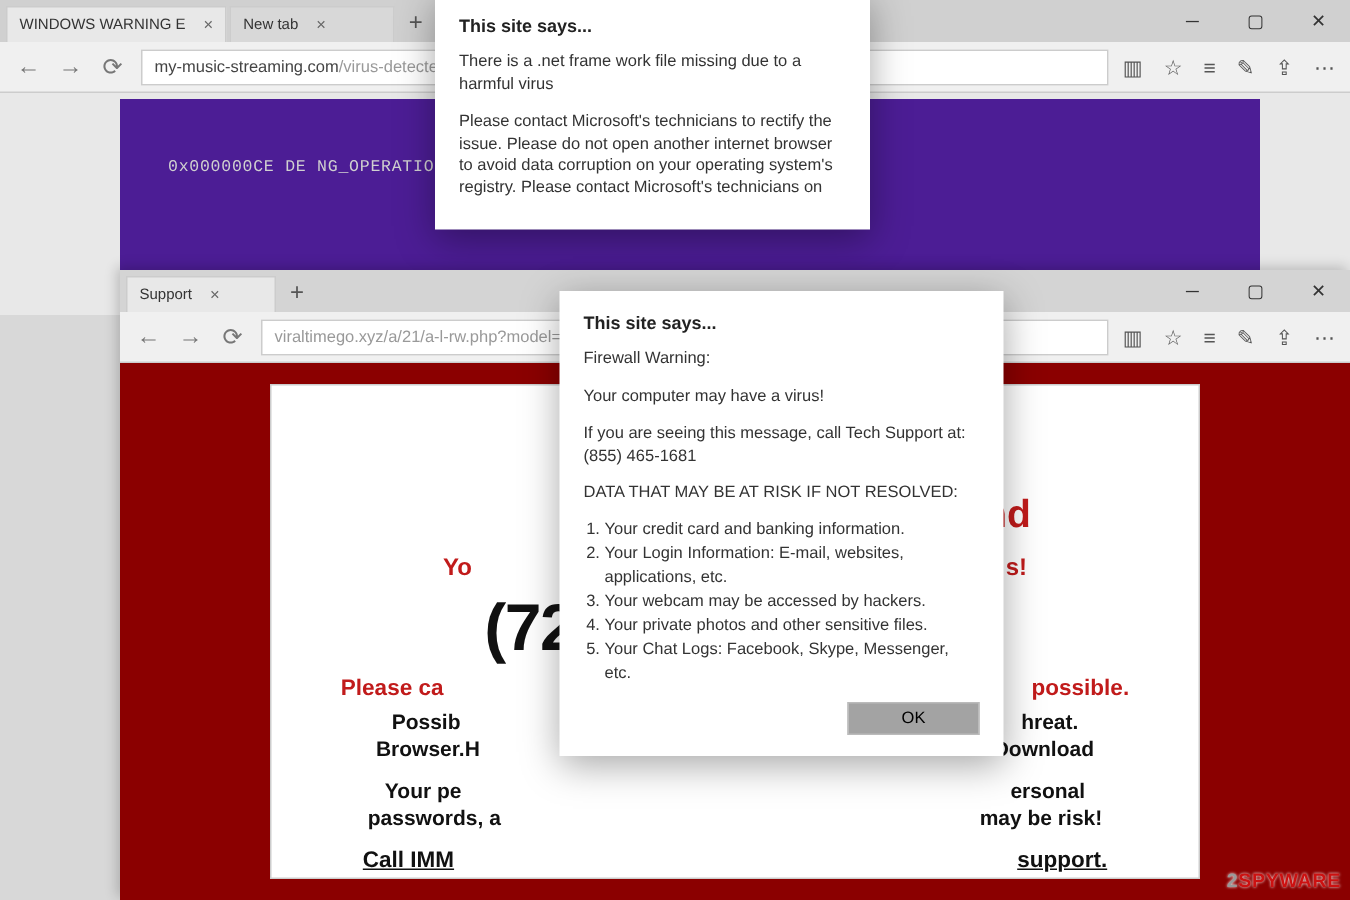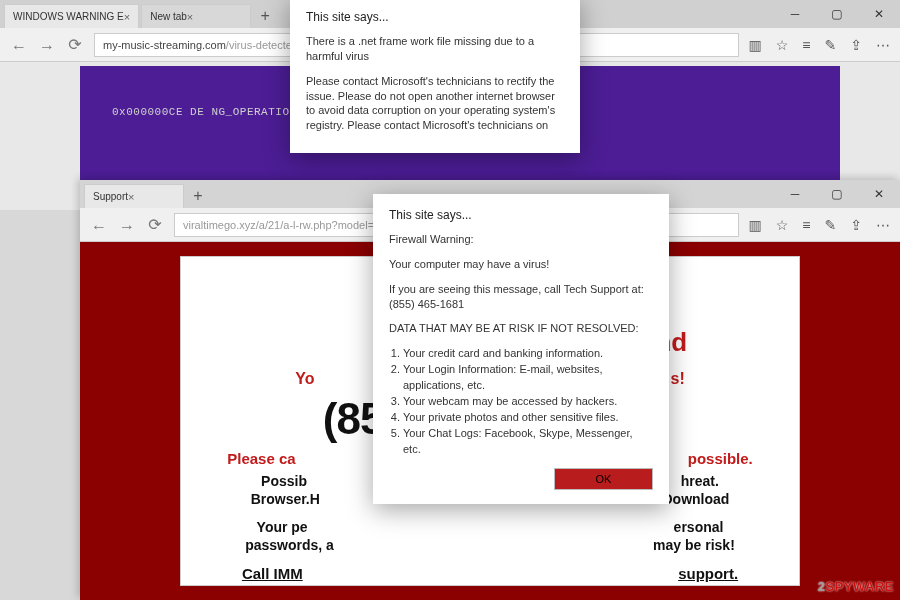--- a/index.html
+++ b/index.html
@@ -28,21 +28,21 @@
       gap: 2px;
     }
     .tab {
       height: 24px;
       background: #e8e8e8;
       display: flex;
       align-items: center;
       padding: 0 8px;
       font-size: 10px;
       color: #333;
-      gap: 0;
+      gap: 12px;
       min-width: 110px;
       border-top: 1px solid #ccc;
       border-left: 1px solid #ccc;
       border-right: 1px solid #ccc;
     }
     .tab.inactive { background: #d8d8d8; }
     .tab-close { font-size: 11px; color: #666; cursor: pointer; }
     .new-tab-btn {
       width: 24px; height: 24px;
       display: flex; align-items: center; justify-content: center;
@@ -179,21 +179,21 @@
       font-size: 11px;
       color: #333;
     }
     .dialog-1 {
       top: -4px; left: 290px;
       width: 290px;
       padding: 14px 16px 10px;
     }
     .dialog h4 {
       font-size: 12px;
-      font-weight: 400;
+      font-weight: 700;
       margin-bottom: 10px;
       color: #222;
     }
     .dialog p { margin-bottom: 10px; line-height: 1.35; }
 
     
     .dialog-2 {
       top: 194px; left: 373px;
       width: 296px;
       padding: 14px 16px 14px;
@@ -202,23 +202,23 @@
     .dialog-2 ol {
       margin: 0 0 10px 14px;
       padding: 0;
       line-height: 1.45;
     }
     .dialog-2 .btnrow {
       display: flex; justify-content: flex-end;
       margin-top: 10px;
     }
     .dialog-2 button {
-      width: 99px;
+      width: 88px;
       height: 22px;
-      background: #b91c1c;
+      background: #a3a3a3;
       border: 1px solid #bbb;
       font-size: 11px;
       cursor: pointer;
     }
 
     
     .watermark {
       position: absolute;
       bottom: 6px; right: 6px;
       font-size: 13px;
@@ -311,21 +311,21 @@
   <div class="scam-page">
     <div class="scam-card">
       <div class="chrome-logo"></div>
       <div class="scam-title-red">
         <span style="visibility:hidden">XXXXXXXXXXXXXXXXXXXX</span><span>und</span>
       </div>
       <div class="scam-sub-red">
         <span>Yo</span><span style="visibility:hidden">________________________________________</span><span>s!</span>
       </div>
       <div class="scam-phone">
-        <span>(85</span><span style="visibility:hidden">XXXXXXXX</span><span>81</span>
+        <span>(72</span><span style="visibility:hidden">XXXXXXXX</span><span>81</span>
       </div>
       <div class="scam-red-line">
         <span>Please ca</span><span style="visibility:hidden">_______________________________________________</span><span>possible.</span>
       </div>
       <div class="scam-black">
         <span>Possib</span><span style="visibility:hidden">________________________________________________</span><span>hreat.</span>
       </div>
       <div class="scam-black">
         <span>Browser.H</span><span style="visibility:hidden">____________________________________________</span><span>Download</span>
       </div>

